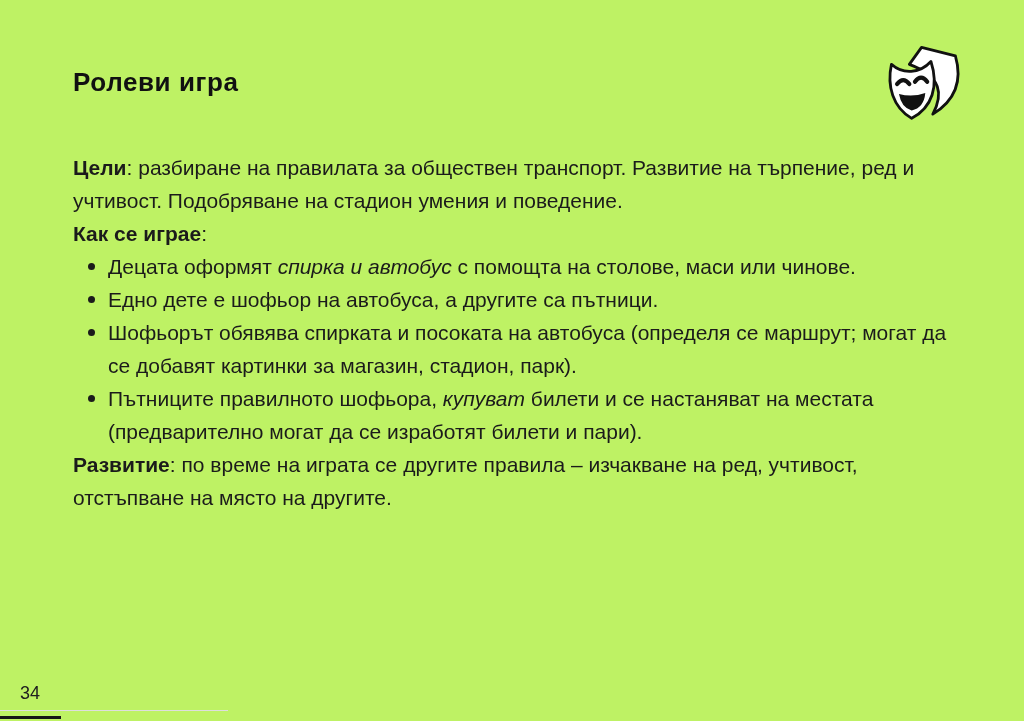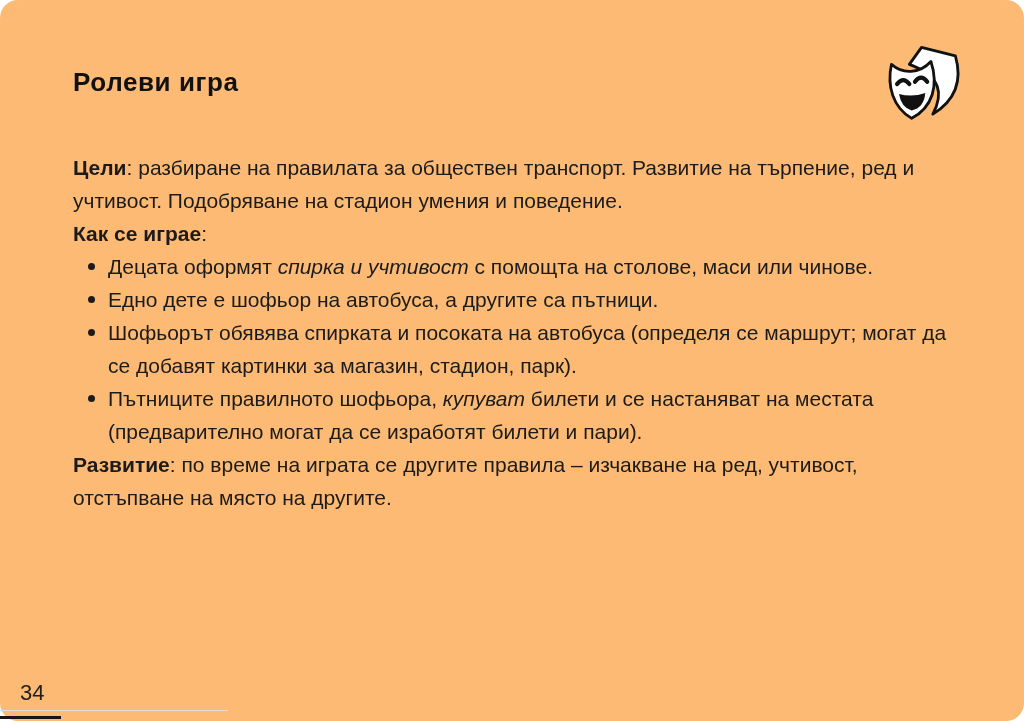--- a/index.html
+++ b/index.html
@@ -4,21 +4,21 @@
 <style>
   html, body { margin: 0; padding: 0; }
   body {
     width: 1024px; height: 721px;
     background: #ffffff;
     font-family: "Liberation Sans", sans-serif;
     color: #1b1b1b;
     position: relative;
     overflow: hidden;
   }
-  .page { position: absolute; inset: 0; background: #fdba74; border-radius: 18px; }
+  .page { position: absolute; inset: 0; background: #bef264; }
 
   .title {
     position: absolute; left: 73px; top: 67px;
     margin: 0;
     font-size: 26px; line-height: 31px;
     font-weight: 700; letter-spacing: 0.6px;
     color: #111111;
   }
 
   .masks-icon {
@@ -41,21 +41,21 @@
   .dot {
     flex: 0 0 auto;
     width: 7px; height: 7px; border-radius: 50%;
     background: #1b1b1b;
     margin: 13px 13px 0 15px;
   }
   .li-text { flex: 1 1 auto; }
 
   .page-number {
     position: absolute; left: 20px; top: 683px;
-    font-size: 22px; line-height: 20px;
+    font-size: 18px; line-height: 20px;
     color: #202020;
   }
 
   .page-edge-line {
     position: absolute; left: 0; top: 710px;
     width: 228px; height: 1px;
     background: #dedede;
   }
   .page-corner-mark {
     position: absolute; left: 0; top: 716px;
@@ -87,21 +87,21 @@
   <div class="body-text">
 
 
     <p><span class="b">Цели</span><span>: </span><span>разбиране на правилата за обществен транспорт. Развитие на търпение, ред и учтивост. Подобряване на стадион умения и поведение.</span></p>
 
     <p><span class="b">Как се играе</span><span>:</span></p>
 
     <ul class="bullets">
       <li>
         <span class="dot"></span>
-        <span class="li-text"><span>Децата оформят </span><span class="i">спирка и учтивост</span><span> с помощта на столове, маси или чинове.</span></span>
+        <span class="li-text"><span>Децата оформят </span><span class="i">спирка и автобус</span><span> с помощта на столове, маси или чинове.</span></span>
       </li>
       <li>
         <span class="dot"></span>
         <span class="li-text"><span>Едно дете е шофьор на автобуса, а другите са пътници.</span><span class="i"></span><span></span></span>
       </li>
       <li>
         <span class="dot"></span>
         <span class="li-text"><span>Шофьорът обявява спирката и посоката на автобуса (определя се маршрут; могат да се добавят картинки за магазин, стадион, парк).</span><span class="i"></span><span></span></span>
       </li>
       <li>

